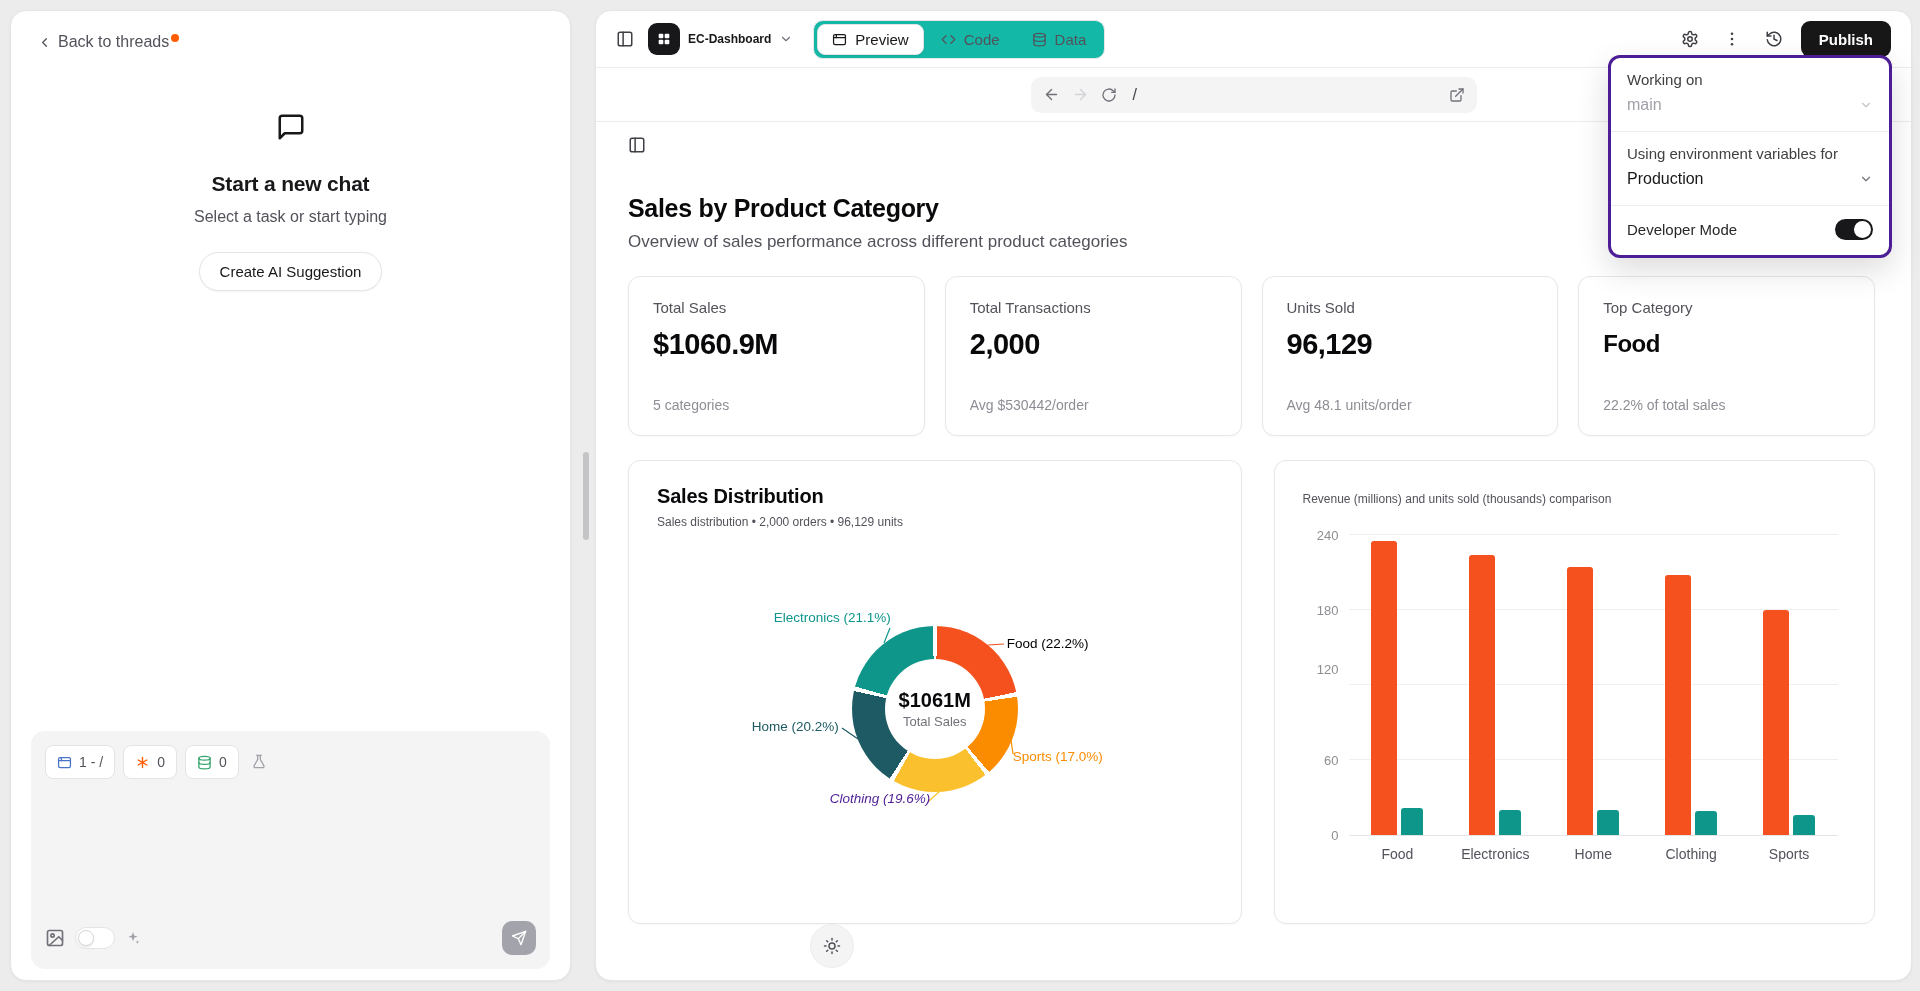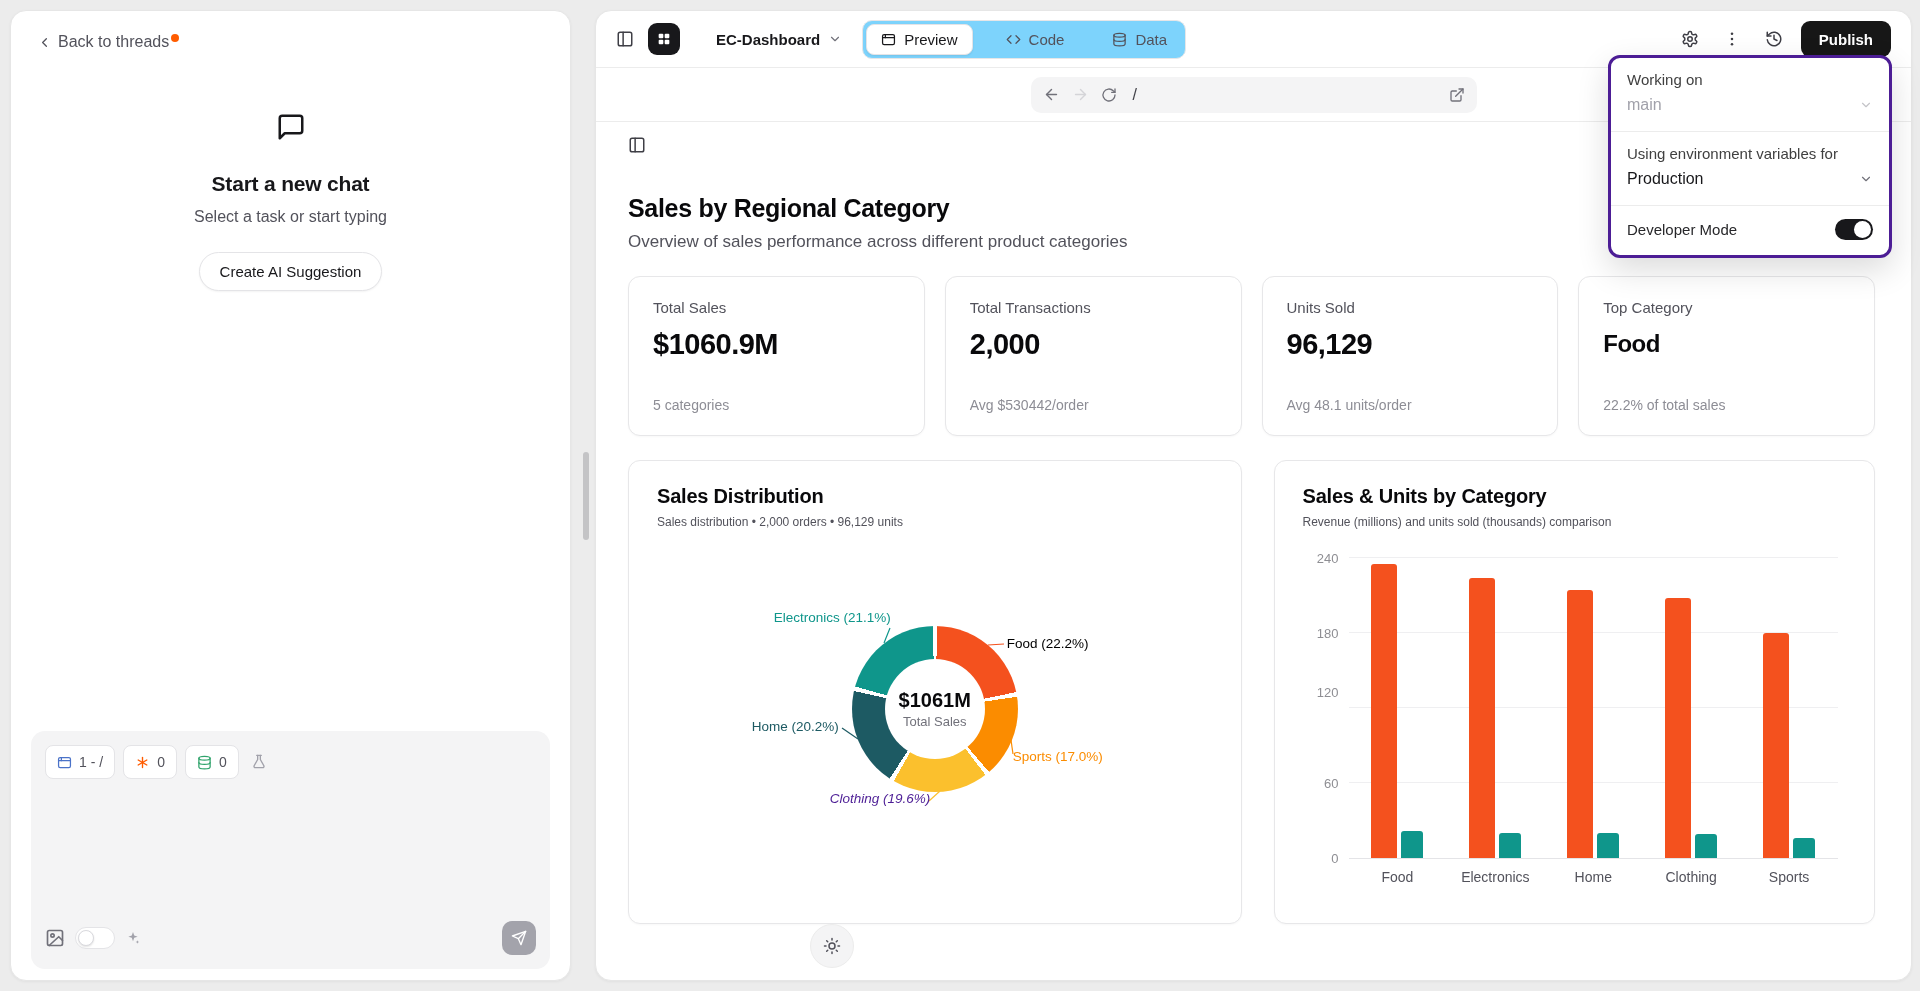--- a/index.html
+++ b/index.html
@@ -64,23 +64,23 @@
   .main-panel {
     position:absolute; left:595px; top:10px; width:1317px; height:971px;
     background:#fff; border:1px solid #e6e6e6; border-radius:16px;
     box-shadow:0 1px 3px rgba(0,0,0,.05);
     display:flex; flex-direction:column; overflow:hidden;
   }
   .toolbar { height:57px; flex:0 0 57px; display:flex; align-items:center; padding:0 20px; border-bottom:1px solid #ececec; gap:14px; }
   .icon-btn { background:none; border:none; color:#3f3f46; display:inline-flex; align-items:center; justify-content:center; }
   .app-logo { width:32px; height:32px; background:#18181b; border-radius:9px; display:flex; align-items:center; justify-content:center; color:#fff; }
   .app-name-group { display:flex; align-items:center; gap:8px; }
-  .app-name { font-size:15px; font-weight:600; color:#18181b;margin-left:28px; }
+  .app-name { font-size:12px; font-weight:600; color:#18181b; }
   .chev { color:#71717a; display:inline-flex; }
-  .seg-tabs { display:flex; background:#7dd3fc; border:1px solid #e6e6e8; border-radius:10px; padding:3px; gap:18px; margin-left:6px; }
+  .seg-tabs { display:flex; background:#14b8a6; border:1px solid #e6e6e8; border-radius:10px; padding:3px; gap:2px; margin-left:6px; }
   .seg-tab { display:flex; align-items:center; gap:8px; padding:6px 14px; font-size:15px; color:#52525b; border-radius:8px; border:1px solid transparent; background:transparent; font-family:inherit; }
   .seg-tab.active { background:#fff; border-color:#e4e4e7; color:#18181b; box-shadow:0 1px 2px rgba(0,0,0,.08); }
   .toolbar-right { margin-left:auto; display:flex; align-items:center; gap:24px; }
   .publish-btn { margin-left:-6px; height:36px; padding:0 18px; background:#171717; color:#fff; font-size:15px; font-weight:600; border:none; border-radius:9px; font-family:inherit; }
 
   .browserbar { height:54px; flex:0 0 54px; display:flex; align-items:center; justify-content:center; border-bottom:1px solid #ececec; }
   .urlbar { width:446px; height:36px; background:#f4f4f5; border-radius:10px; display:flex; align-items:center; padding:0 12px; gap:12px; }
   .urlbar .path { flex:1; font-size:16px; color:#3f3f46; margin-left:4px; }
   .nav-ic { color:#71717a; display:inline-flex; background:none; border:none; }
   .nav-ic.disabled { color:#d4d4d8; }
@@ -362,21 +362,21 @@
   <div class="preview" data-interactable="false">
 
     <div class="preview-main" data-interactable="false">
       <button class="panel-toggle" data-interactable="true">
         <svg width="18" height="18" viewBox="0 0 24 24" fill="none" stroke="currentColor" stroke-width="2" stroke-linecap="round" stroke-linejoin="round">
             <rect x="3" y="3" width="18" height="18" rx="2.5"></rect>
             <path d="M9.5 3v18"></path>
           </svg>
       </button>
 
-      <h1 class="page-title" data-interactable="false">Sales by Regional Category</h1>
+      <h1 class="page-title" data-interactable="false">Sales by Product Category</h1>
       <div class="page-sub" data-interactable="false">Overview of sales performance across different product categories</div>
 
       <div class="stats-grid" data-interactable="false">
         <div class="stat-card" data-interactable="false">
           <div class="stat-label" data-interactable="false">Total Sales</div>
           <div class="stat-value" data-interactable="false">$1060.9M</div>
           <div class="stat-foot" data-interactable="false">5 categories</div>
         </div>
         <div class="stat-card" data-interactable="false">
           <div class="stat-label" data-interactable="false">Total Transactions</div>
@@ -416,21 +416,20 @@
             </div>
           <span class="donut-label" data-interactable="false" style="color: #000000; left: 292px; top: 97px;">Food (22.2%)</span>
               <span class="donut-label" data-interactable="false" style="color: rgb(251, 140, 0); left: 298px; top: 210px;">Sports (17.0%)</span>
               <span class="donut-label" data-interactable="false" style="color: #4c1d95; left: 115px; top: 252px; font-style: italic;">Clothing (19.6%)</span>
               <span class="donut-label" data-interactable="false" style="color: rgb(29, 90, 99); right: 316px; top: 180px;">Home (20.2%)</span>
               <span class="donut-label" data-interactable="false" style="color: rgb(15, 150, 139); right: 264px; top: 71px;">Electronics (21.1%)</span>
             </div>
         </div>
 
         <div class="chart-card" data-interactable="false">
-          <div class="chart-title" data-interactable="false">Sales &amp; Units by Category</div>
           <div class="chart-sub" data-interactable="false">Revenue (millions) and units sold (thousands) comparison</div>
           <div class="bar-wrap" data-interactable="false">
             <div class="bar-plot" data-interactable="false">
                 <div class="ytick" data-interactable="false" style="bottom: -8px;">0</div>
                 <div class="gridline" data-interactable="false" style="bottom: 75px;"></div>
                 <div class="ytick" data-interactable="false" style="bottom: 67px;">60</div>
                 <div class="gridline" data-interactable="false" style="bottom: 150px;"></div>
                 <div class="ytick" data-interactable="false" style="bottom: 158px;">120</div>
                 <div class="gridline" data-interactable="false" style="bottom: 225px;"></div>
                 <div class="ytick" data-interactable="false" style="bottom: 217px;">180</div>

